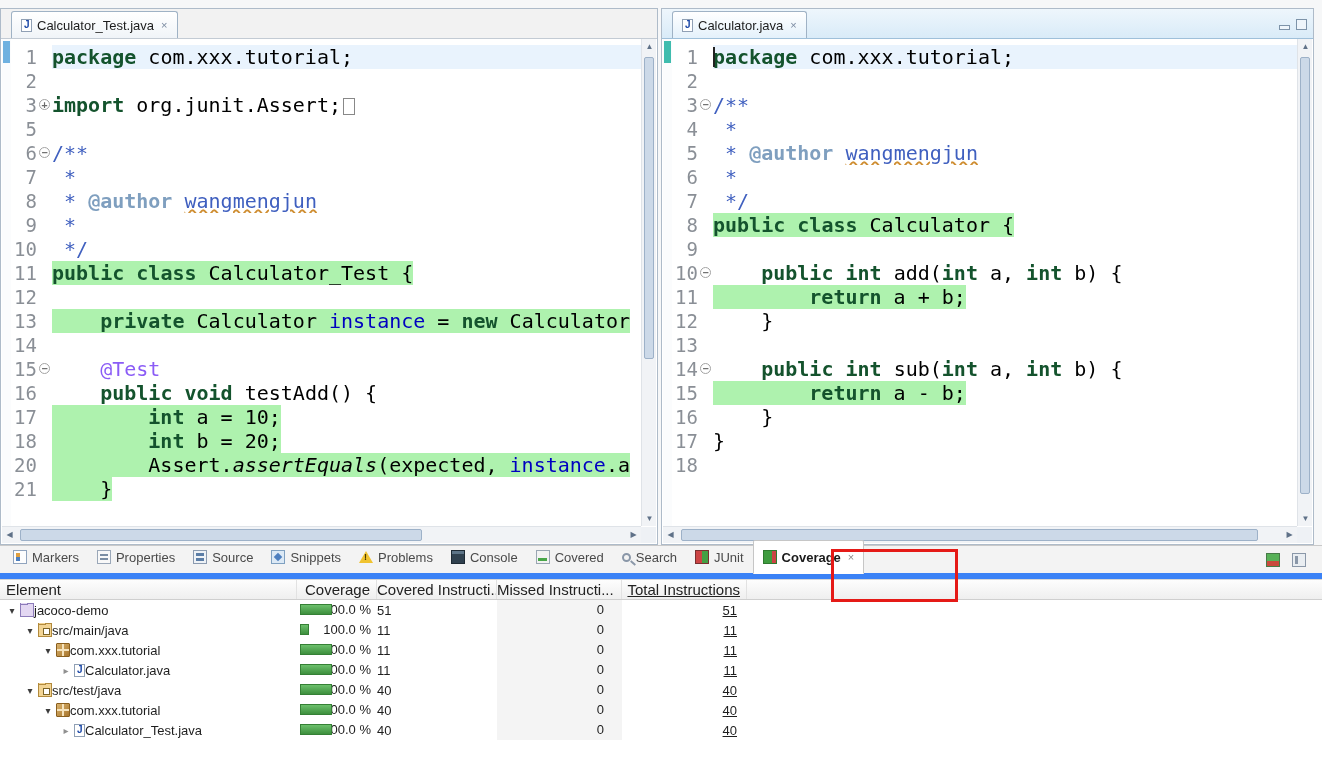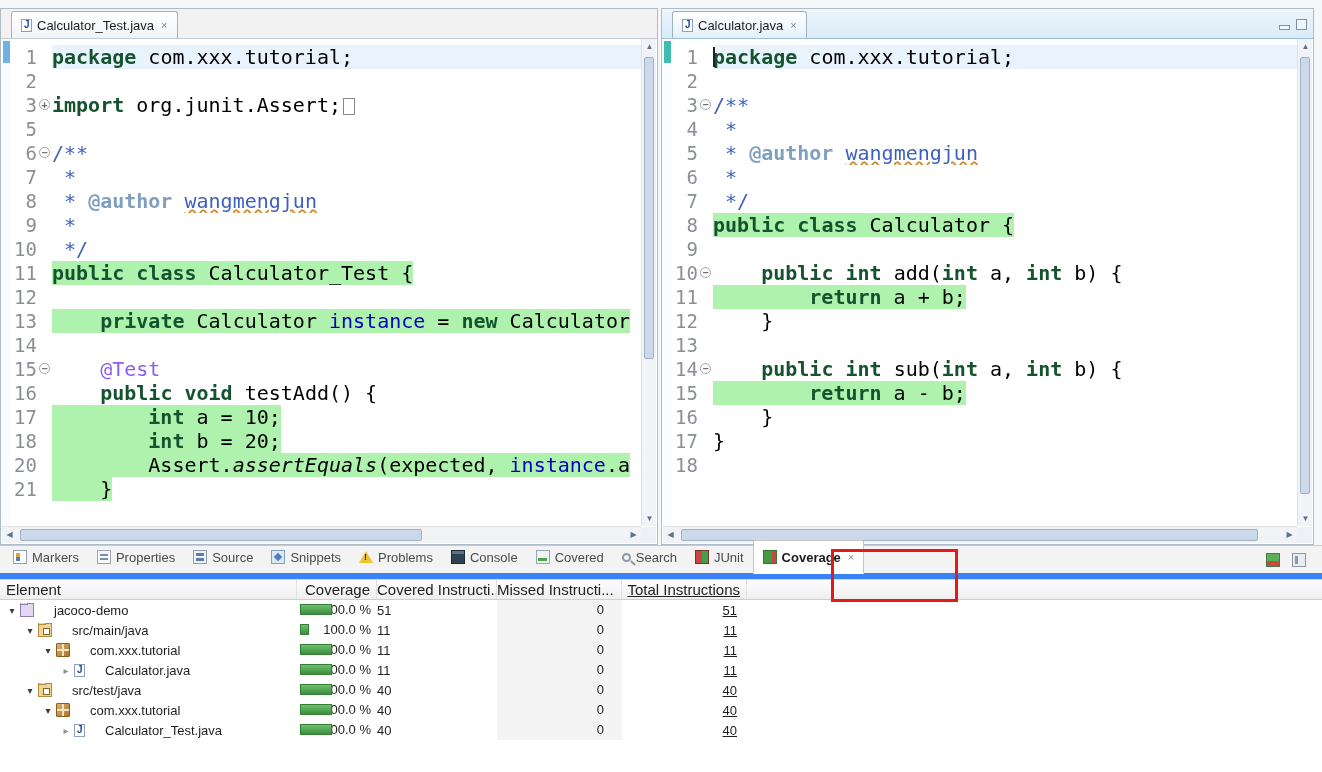--- a/index.html
+++ b/index.html
@@ -82,21 +82,21 @@
   .c-tot{width:125px;text-align:right;padding-right:6px;text-decoration:underline;}
 
   .trow{display:flex;height:20px;align-items:center;}
   .cell{font-size:13px;color:#1e1e1e;white-space:nowrap;overflow:hidden;box-sizing:border-box;}
   .trow .c-el{display:flex;align-items:center;}
   .trow .c-covd{padding-right:32px;}
   .trow .c-miss{padding-right:18px;background:#f4f4f4;height:20px;line-height:20px;}
   .trow .c-tot{padding-right:10px;}
   .tw{width:16px;text-align:center;font-size:10px;color:#3c3c3c;flex:none;}
   .tw.dim{color:#909090;}
-  .tlabel{margin-left:20px;}
+  .tlabel{margin-left:0;}
   .covbar{position:absolute;left:3px;top:4px;height:11px;background:linear-gradient(#6cc06c,#3d8f3d);border:1px solid #358035;box-sizing:border-box;}
   .pct{display:inline-block;line-height:20px;}
 
   
   .ic{width:14px;height:14px;display:inline-block;position:relative;flex:none;box-sizing:border-box;}
   .ic-jfile{width:11px;height:13px;background:#fff;border:1px solid #90a0b5;}
   .ic-jfile::before{content:"J";position:absolute;left:2px;top:-1px;font:bold 10px "Liberation Sans",sans-serif;color:#1d49a8;}
   .ic-project{background:#e3d7f2;border:1px solid #8d7cba;}
   .ic-project::before{content:"";position:absolute;left:-1px;top:-4px;width:6px;height:3px;background:#e3d7f2;border:1px solid #8d7cba;}
   .ic-srcfolder{background:#f2d494;border:1px solid #b28a3c;}

